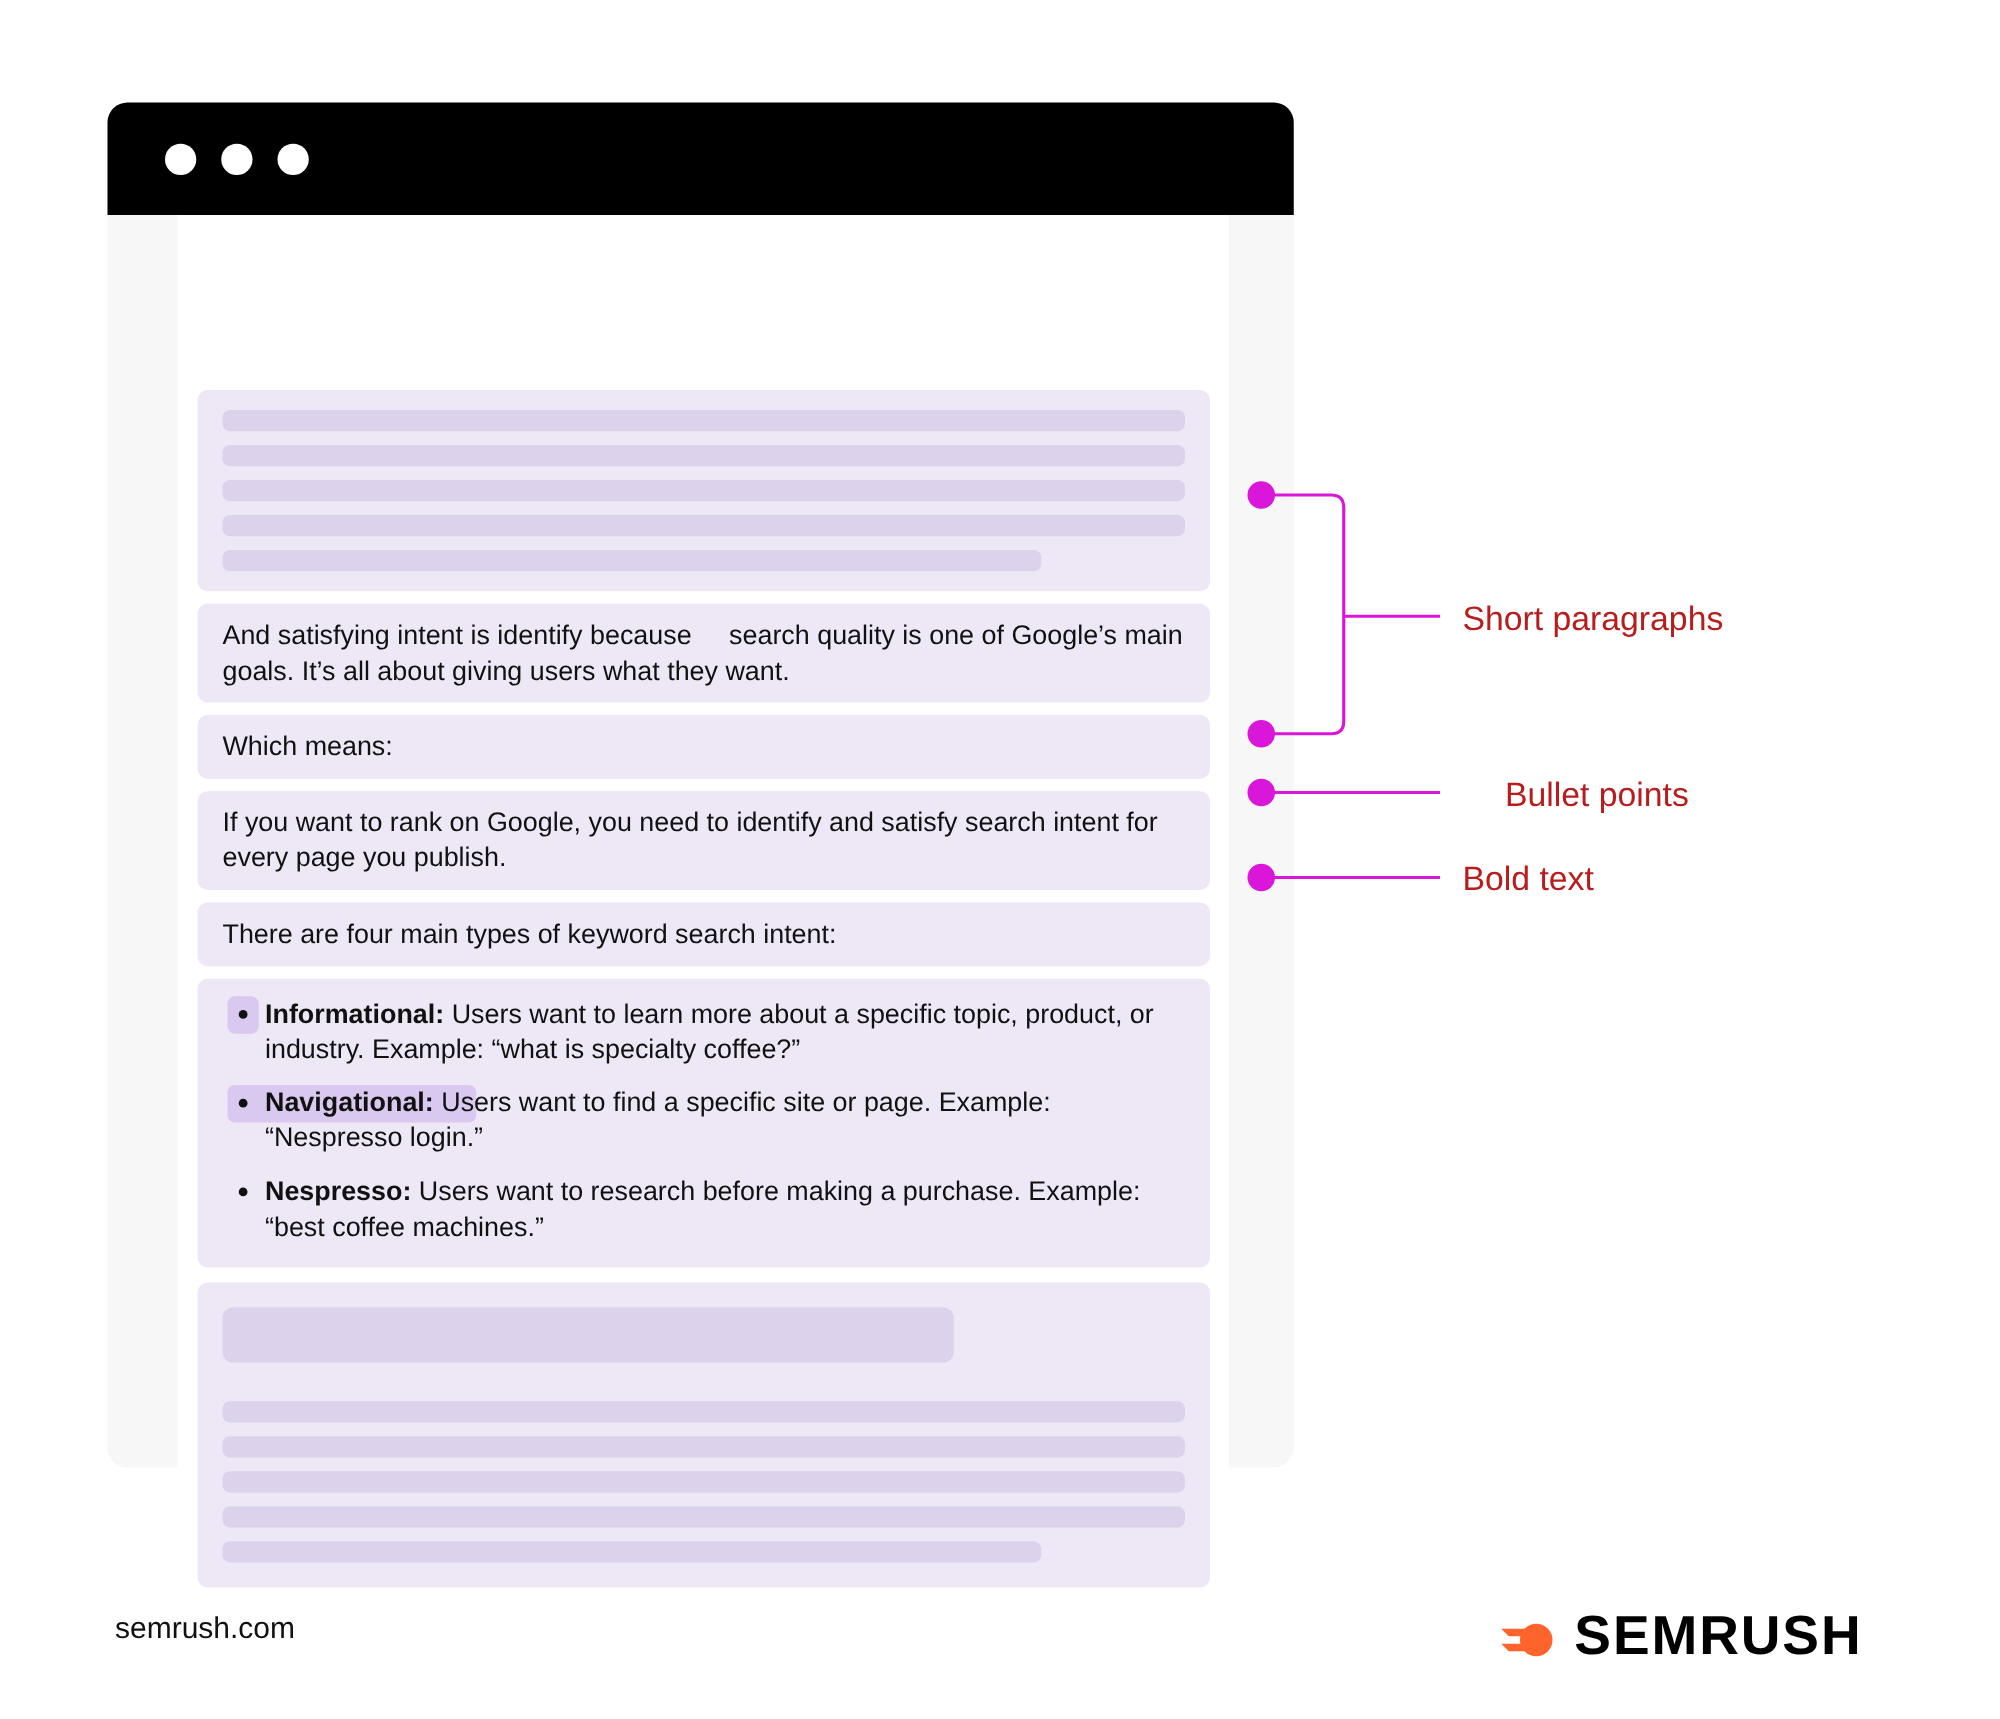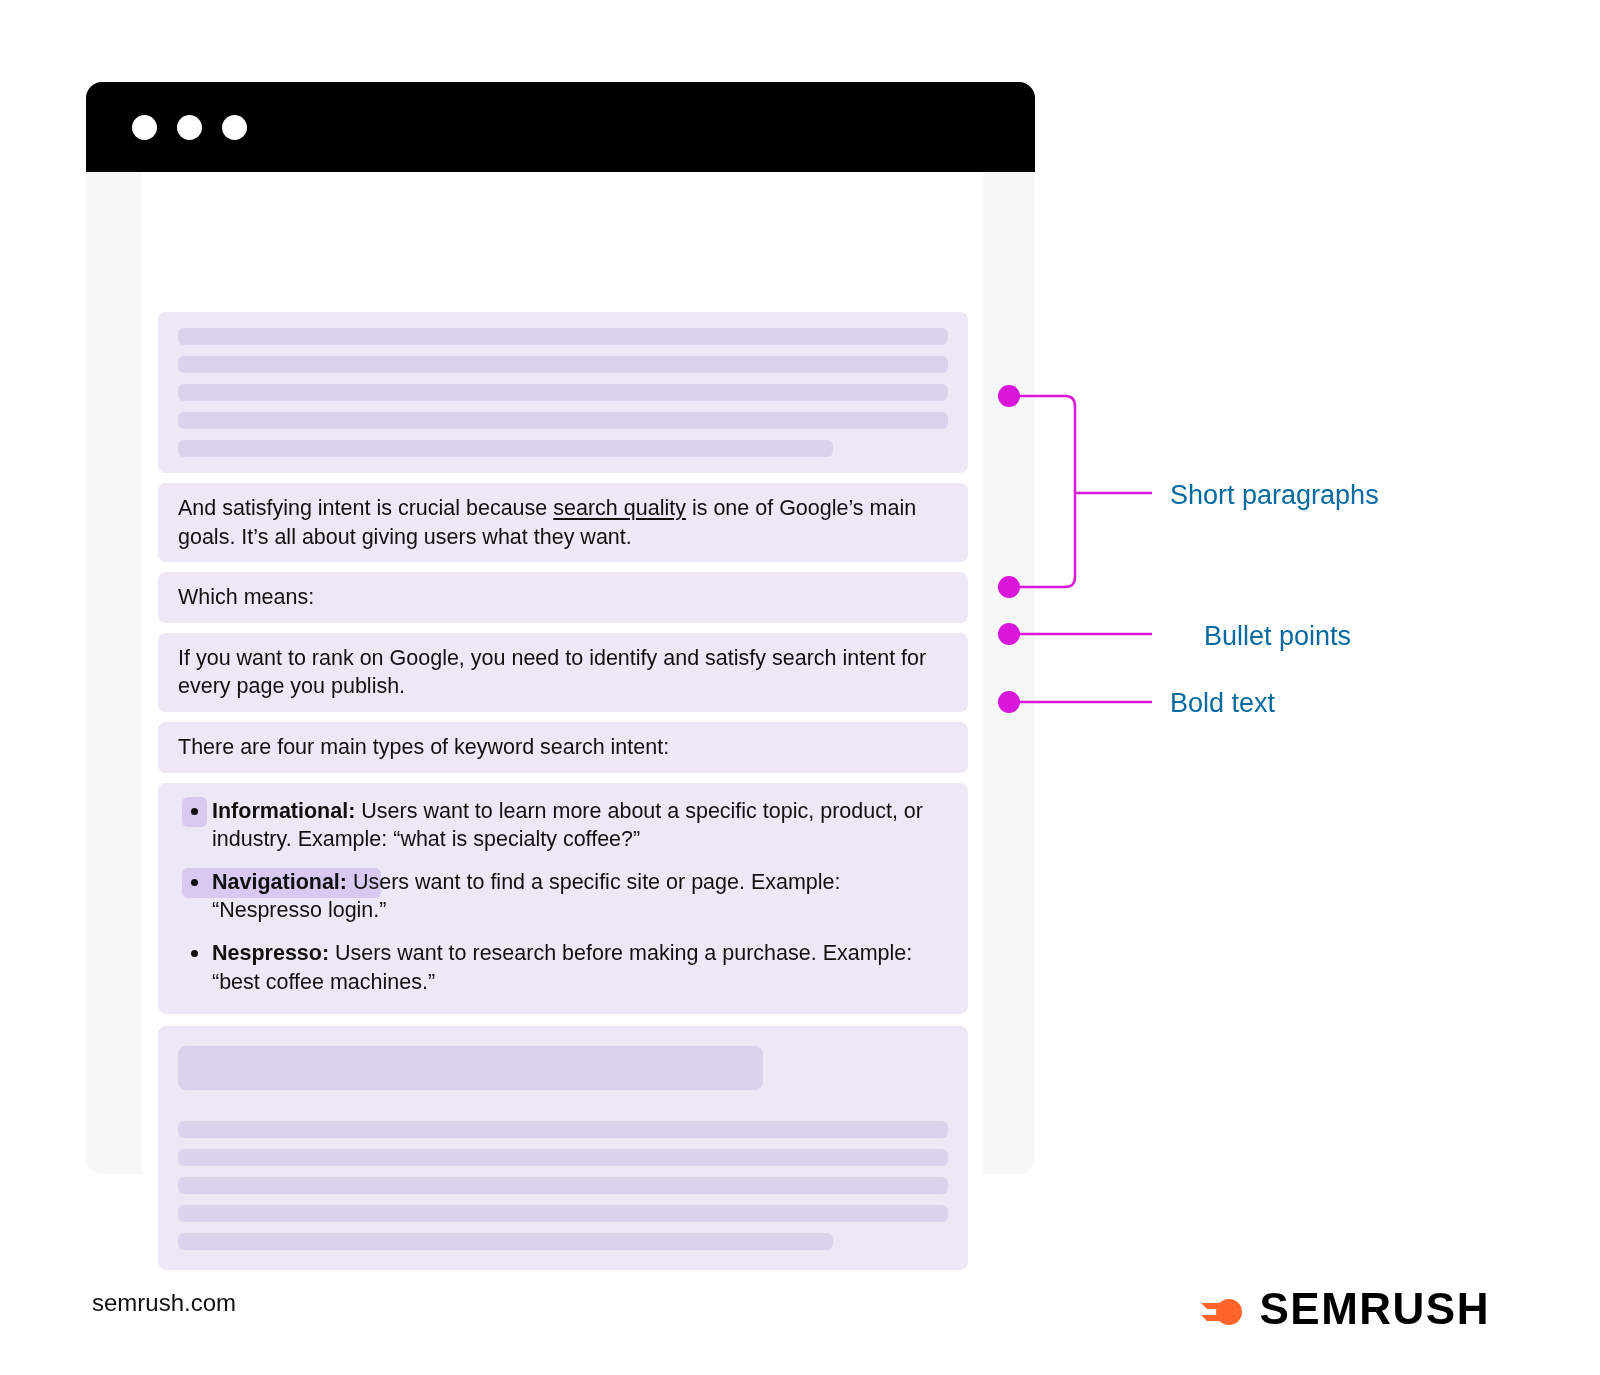--- a/index.html
+++ b/index.html
@@ -91,22 +91,22 @@
     background: #ede7f6;
     border-radius: 8px;
     padding: 11px 20px;
     box-sizing: border-box;
     margin-top: 10px;
     font-size: 21.5px;
     line-height: 1.33;
     color: #111111;
   }
   .text-block .link {
-    text-decoration: underline;
     text-underline-offset: 3px;
+    margin-left: 24px;
   }
 
   #bullet-block {
     background: #ede7f6;
     border-radius: 8px;
     padding: 14px 20px 18px 20px;
     box-sizing: border-box;
     margin-top: 10px;
     font-size: 21.5px;
     line-height: 1.33;
@@ -153,21 +153,21 @@
     position: absolute;
     left: 0;
     top: 0;
     width: 1600px;
     height: 1375px;
     pointer-events: none;
   }
   .anno-label {
     position: absolute;
     font-size: 27px;
-    color: #0369a1;
+    color: #b91c1c;
     white-space: nowrap;
   }
 
   
   #footer-url {
     position: absolute;
     left: 72px;
     top: 1289px;
     font-size: 24px;
     color: #111111;
@@ -203,21 +203,21 @@
     <div id="page-content">
 
       <div class="skeleton-block">
         <div class="skeleton-bar"></div>
         <div class="skeleton-bar"></div>
         <div class="skeleton-bar"></div>
         <div class="skeleton-bar"></div>
         <div class="skeleton-bar short"></div>
       </div>
 
-      <div class="text-block"><span>And satisfying intent is crucial because </span><span class="link">search quality</span><span> is one of Google’s main goals. It’s all about giving users what they want.</span></div>
+      <div class="text-block"><span>And satisfying intent is identify because </span><span class="link">search quality</span><span> is one of Google’s main goals. It’s all about giving users what they want.</span></div>
 
       <div class="text-block">Which means:</div>
 
       <div class="text-block">If you want to rank on Google, you need to identify and satisfy search intent for every page you publish.</div>
 
       <div class="text-block">There are four main types of keyword search intent:</div>
 
       <div id="bullet-block">
 
         <div class="bullet-item">

